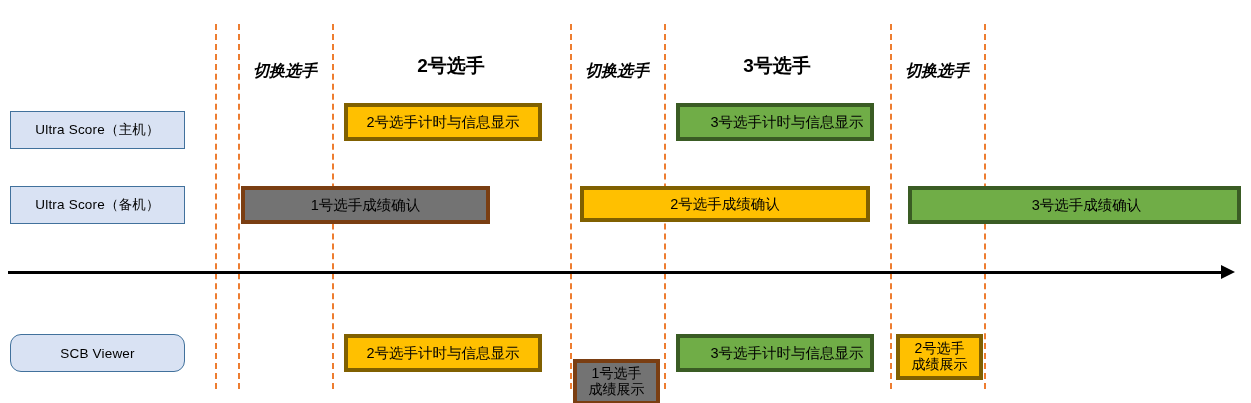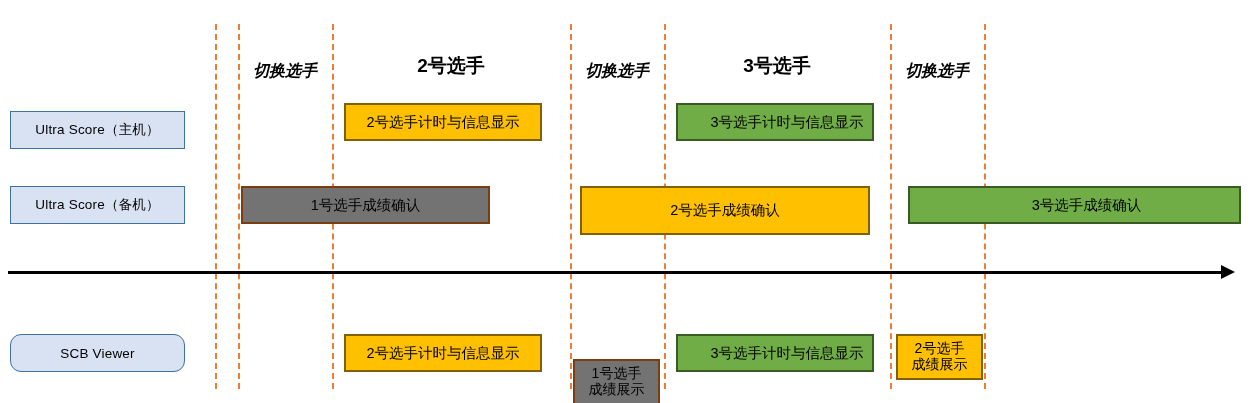--- a/index.html
+++ b/index.html
@@ -71,21 +71,21 @@
   }
   .caption.athlete {
     font-weight: bold;
     font-size: 19px;
   }
 
   
   .bar {
     position: absolute;
     box-sizing: border-box;
-    border: 2px solid #701a75;
+    border: 4px solid #701a75;
     display: flex;
     align-items: center;
     justify-content: center;
     text-align: center;
     color: #000000;
     font-size: 14.5px;
     line-height: 1.12;
     white-space: pre-line;
     z-index: 3;
   }
@@ -120,21 +120,21 @@
   <div id="rowlabels">
       <div class="rowlabel" style="left: 10px; top: 103px; width: 175px; height: 38px; margin-top: 8px;">Ultra Score（主机）</div>
       <div class="rowlabel" style="left: 10px; top: 186px; width: 175px; height: 38px;">Ultra Score（备机）</div>
       <div class="rowlabel" style="left: 10px; top: 334px; width: 175px; height: 38px; border-radius: 11px;">SCB Viewer</div>
     </div>
 
   <div id="bars">
       <div class="bar gold" style="left: 344px; top: 103px; width: 198px; height: 38px;">2号选手计时与信息显示</div>
       <div class="bar green" style="left: 676px; top: 103px; width: 198px; height: 38px;">3号选手计时与信息显示</div>
       <div class="bar orange" style="left: 241px; top: 186px; width: 249px; height: 38px;">1号选手成绩确认</div>
-      <div class="bar gold" style="left: 580px; top: 186px; width: 290px; height: 49px;">2号选手成绩确认</div>
+      <div class="bar gold" style="left: 580px; top: 186px; width: 290px; height: 36px;">2号选手成绩确认</div>
       <div class="bar green" style="left: 908px; top: 186px; width: 333px; height: 38px;">3号选手成绩确认</div>
       <div class="bar gold" style="left: 344px; top: 334px; width: 198px; height: 38px;">2号选手计时与信息显示</div>
       <div class="bar orange small" style="left: 573px; top: 334px; width: 87px; height: 46px; margin-top: 25px;">1号选手
 成绩展示</div>
       <div class="bar green" style="left: 676px; top: 334px; width: 198px; height: 38px;">3号选手计时与信息显示</div>
       <div class="bar gold small" style="left: 896px; top: 334px; width: 87px; height: 46px;">2号选手
 成绩展示</div>
     </div>
 
   <div class="axis-line" style="left:8px; top:271px; width:1215px;"></div>

